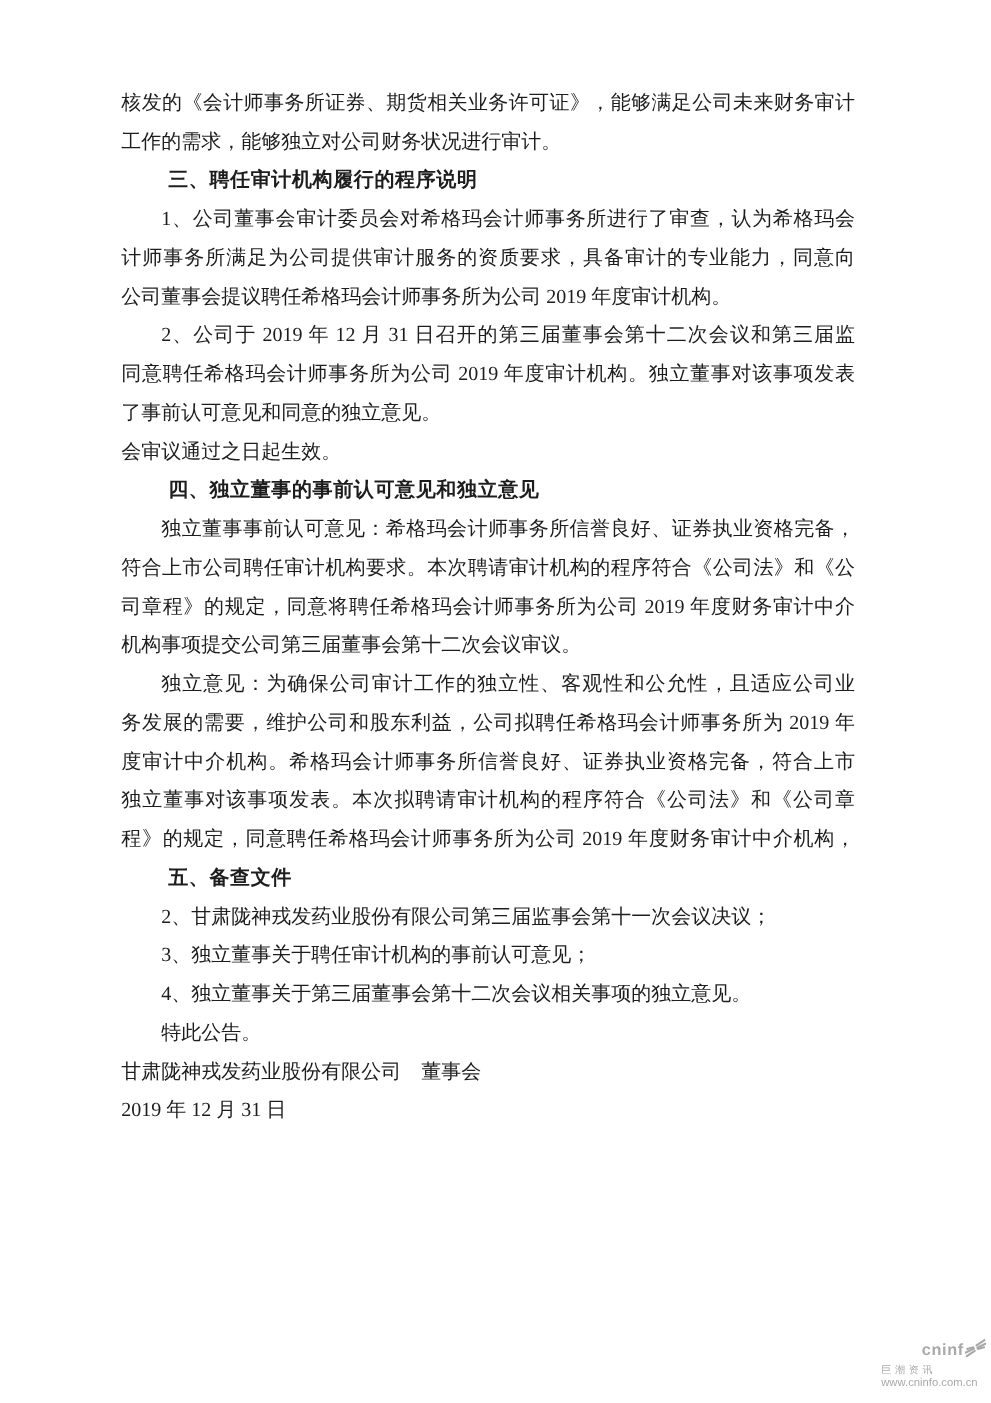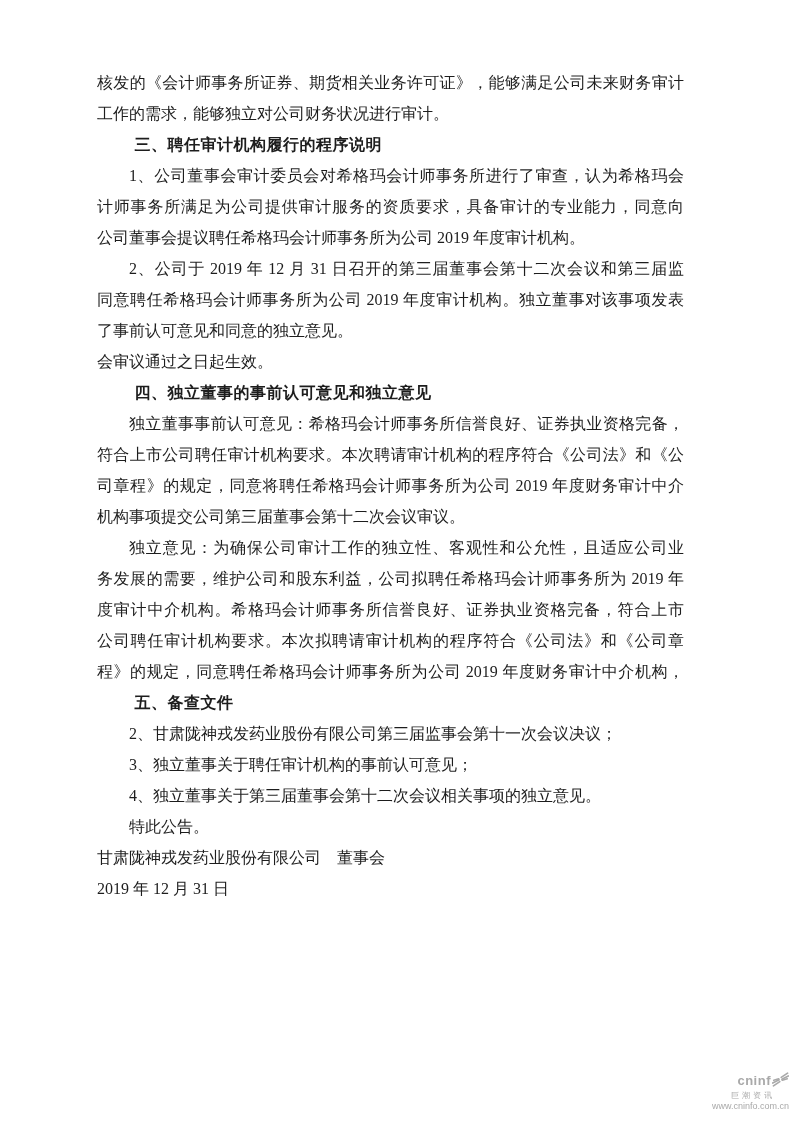--- a/index.html
+++ b/index.html
@@ -23,21 +23,20 @@
   .heading{
     font-weight:700;
     text-indent:2.35em;
     font-family:Liberation Serif, serif;
     letter-spacing:0.5px;
   }
   .right{text-align:left;}
   .wm{
     position:absolute;right:4px;bottom:10px;
     width:84px;
-    text-align:right;
     color:#a9a9a9;
     font-family:"Liberation Sans","DejaVu Sans",sans-serif;
     line-height:1.1;
     user-select:none;
     margin-left:48px;
   }
   .wm-top{display:flex;align-items:center;justify-content:flex-end;gap:1px;}
   .wm-cninf{font-weight:700;font-size:13px;letter-spacing:0.5px;}
   .wm-swirl{display:inline-block;}
   .wm-cn{font-size:8px;letter-spacing:3px;margin-top:1px;margin-right:14px;}
@@ -60,21 +59,21 @@
       <div class="ln">了事前认可意见和同意的独立意见。</div>
       <div class="ln">会审议通过之日起生效。</div>
       <div class="ln heading">四、独立董事的事前认可意见和独立意见</div>
       <div class="ln first full">独立董事事前认可意见：希格玛会计师事务所信誉良好、证券执业资格完备，</div>
       <div class="ln full">符合上市公司聘任审计机构要求。本次聘请审计机构的程序符合《公司法》和《公</div>
       <div class="ln full">司章程》的规定，同意将聘任希格玛会计师事务所为公司 2019 年度财务审计中介</div>
       <div class="ln">机构事项提交公司第三届董事会第十二次会议审议。</div>
       <div class="ln first full">独立意见：为确保公司审计工作的独立性、客观性和公允性，且适应公司业</div>
       <div class="ln full">务发展的需要，维护公司和股东利益，公司拟聘任希格玛会计师事务所为 2019 年</div>
       <div class="ln full">度审计中介机构。希格玛会计师事务所信誉良好、证券执业资格完备，符合上市</div>
-      <div class="ln full">公司聘任审计机构要求。本次拟聘请审计机构的程序符合《公司法》和《公司章</div>
+      <div class="ln full">独立董事对该事项发表。本次拟聘请审计机构的程序符合《公司法》和《公司章</div>
       <div class="ln full">程》的规定，同意聘任希格玛会计师事务所为公司 2019 年度财务审计中介机构，</div>
       <div class="ln heading">五、备查文件</div>
       <div class="ln first">2、甘肃陇神戎发药业股份有限公司第三届监事会第十一次会议决议；</div>
       <div class="ln first">3、独立董事关于聘任审计机构的事前认可意见；</div>
       <div class="ln first">4、独立董事关于第三届董事会第十二次会议相关事项的独立意见。</div>
       <div class="ln first">特此公告。</div>
       <div class="ln right">甘肃陇神戎发药业股份有限公司　董事会</div>
       <div class="ln right">2019 年 12 月 31 日</div>
     </div>
 

